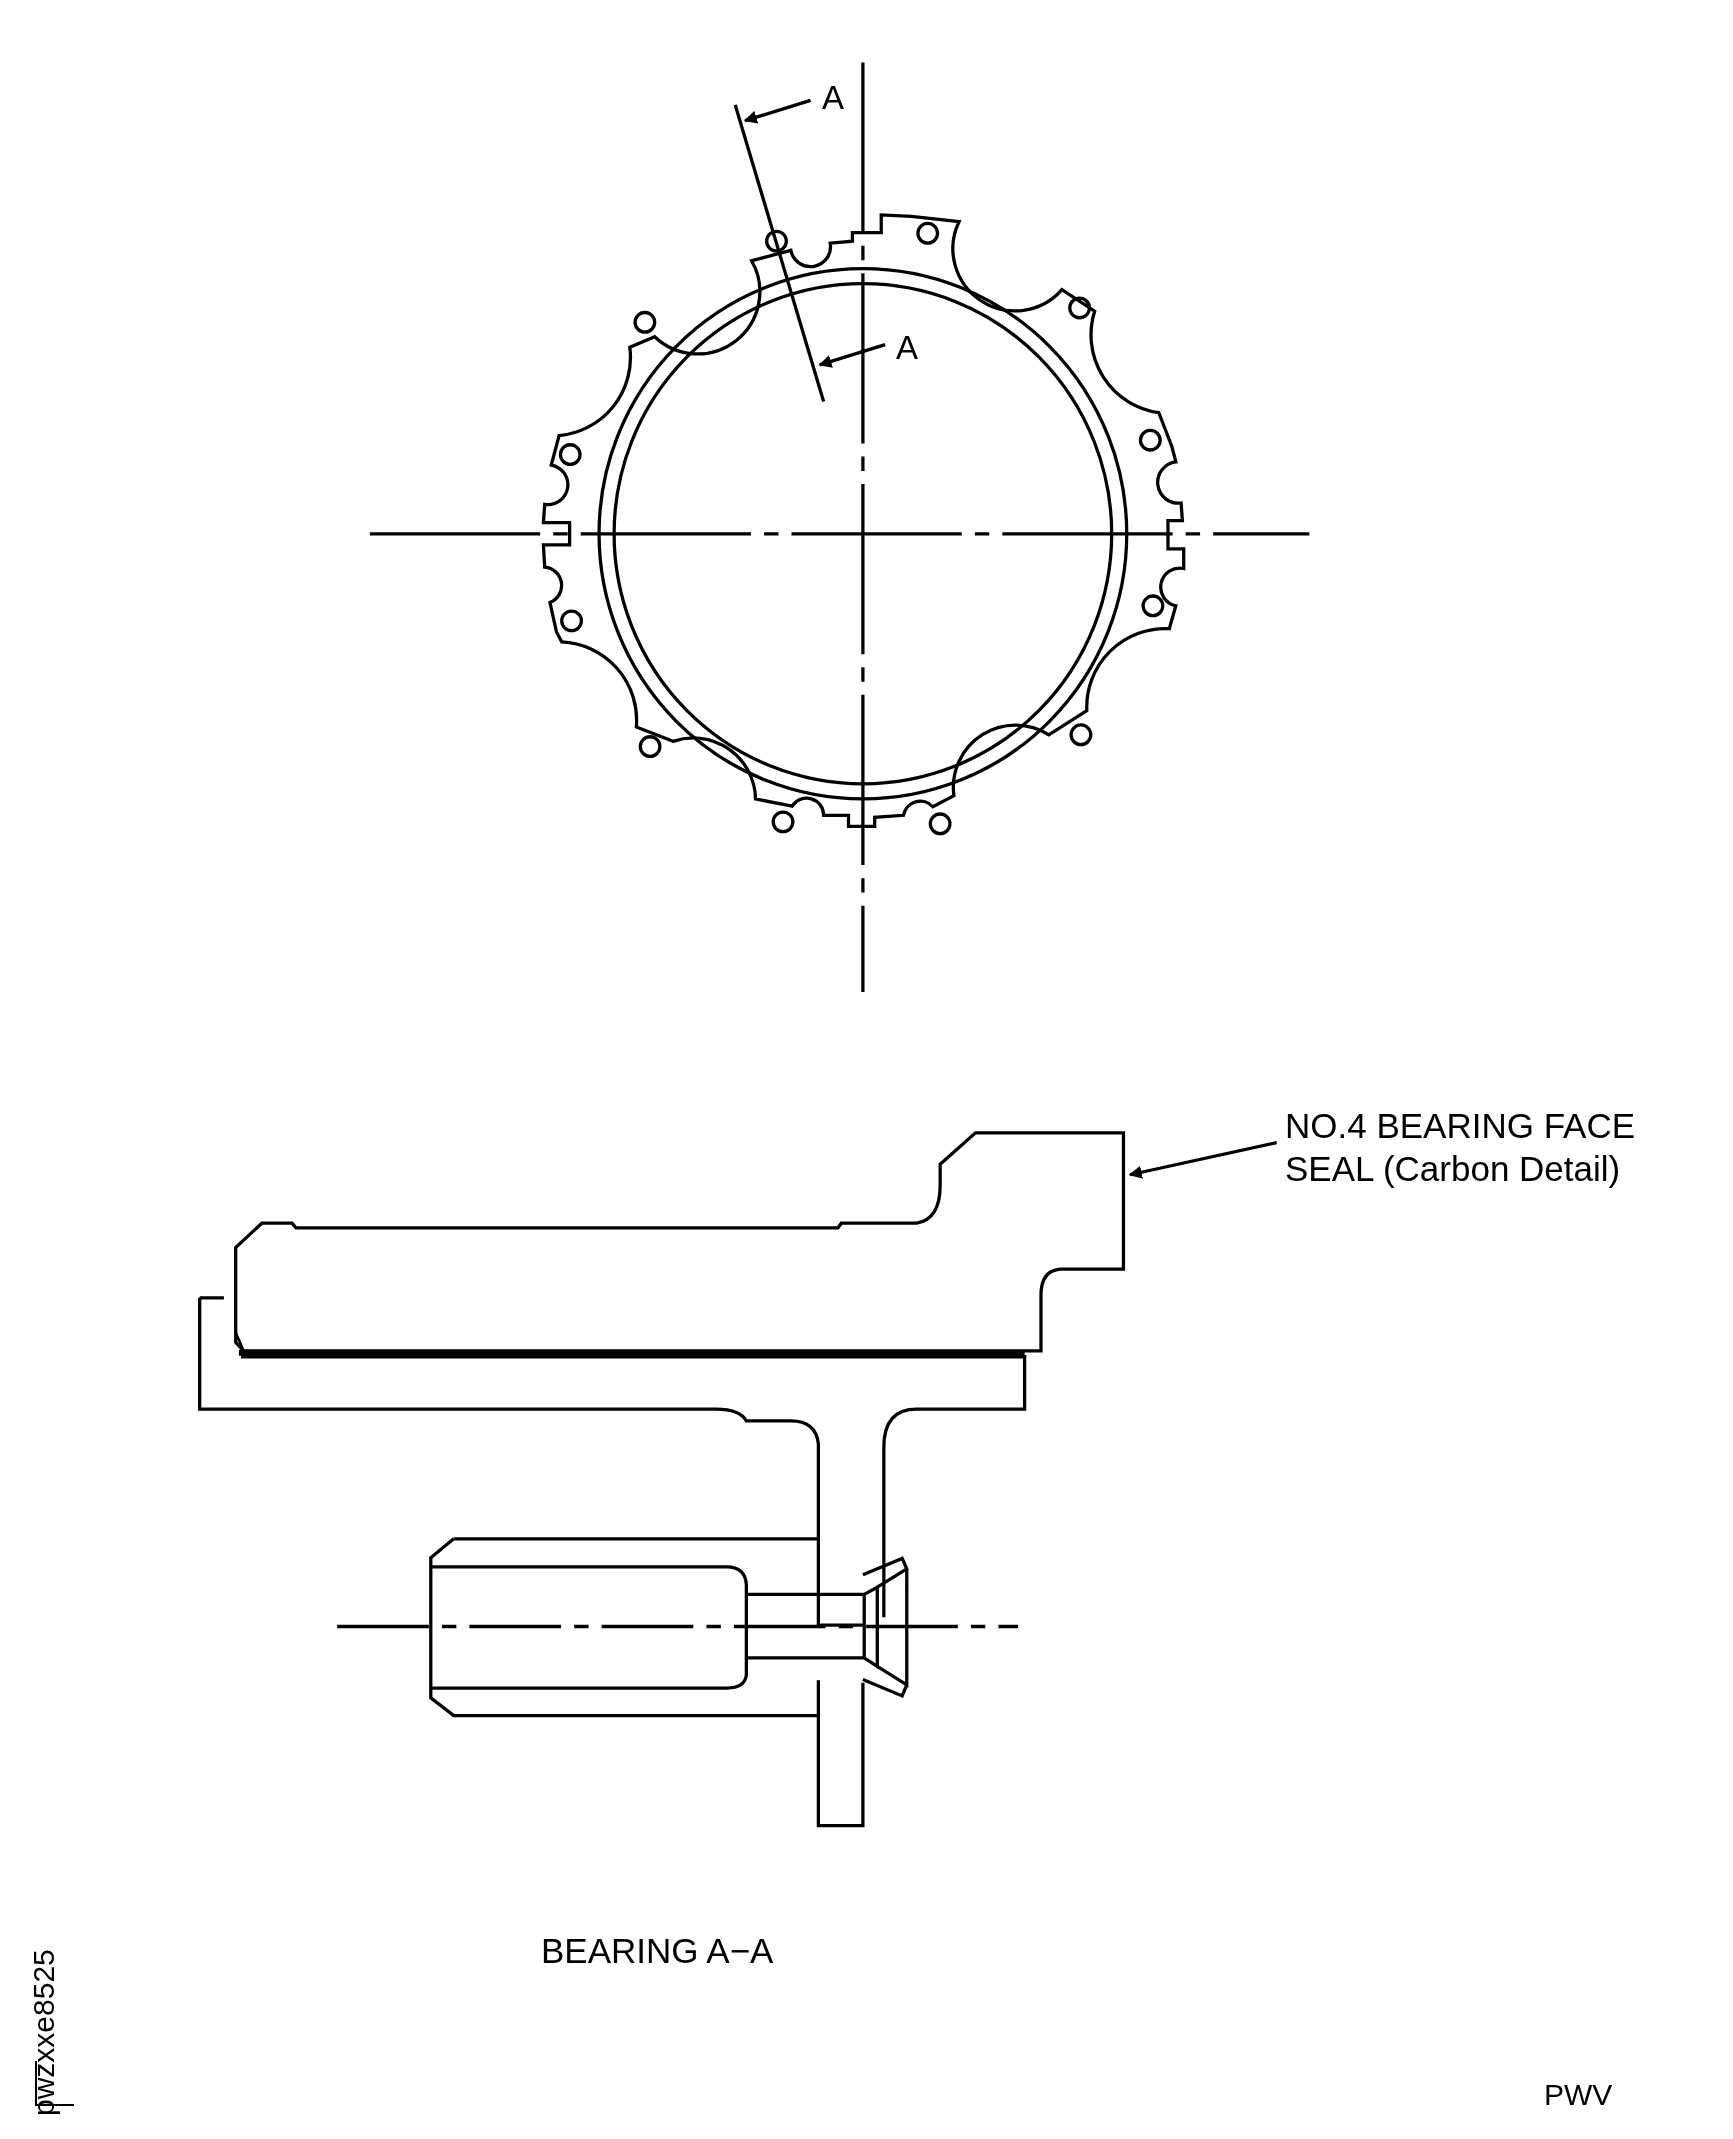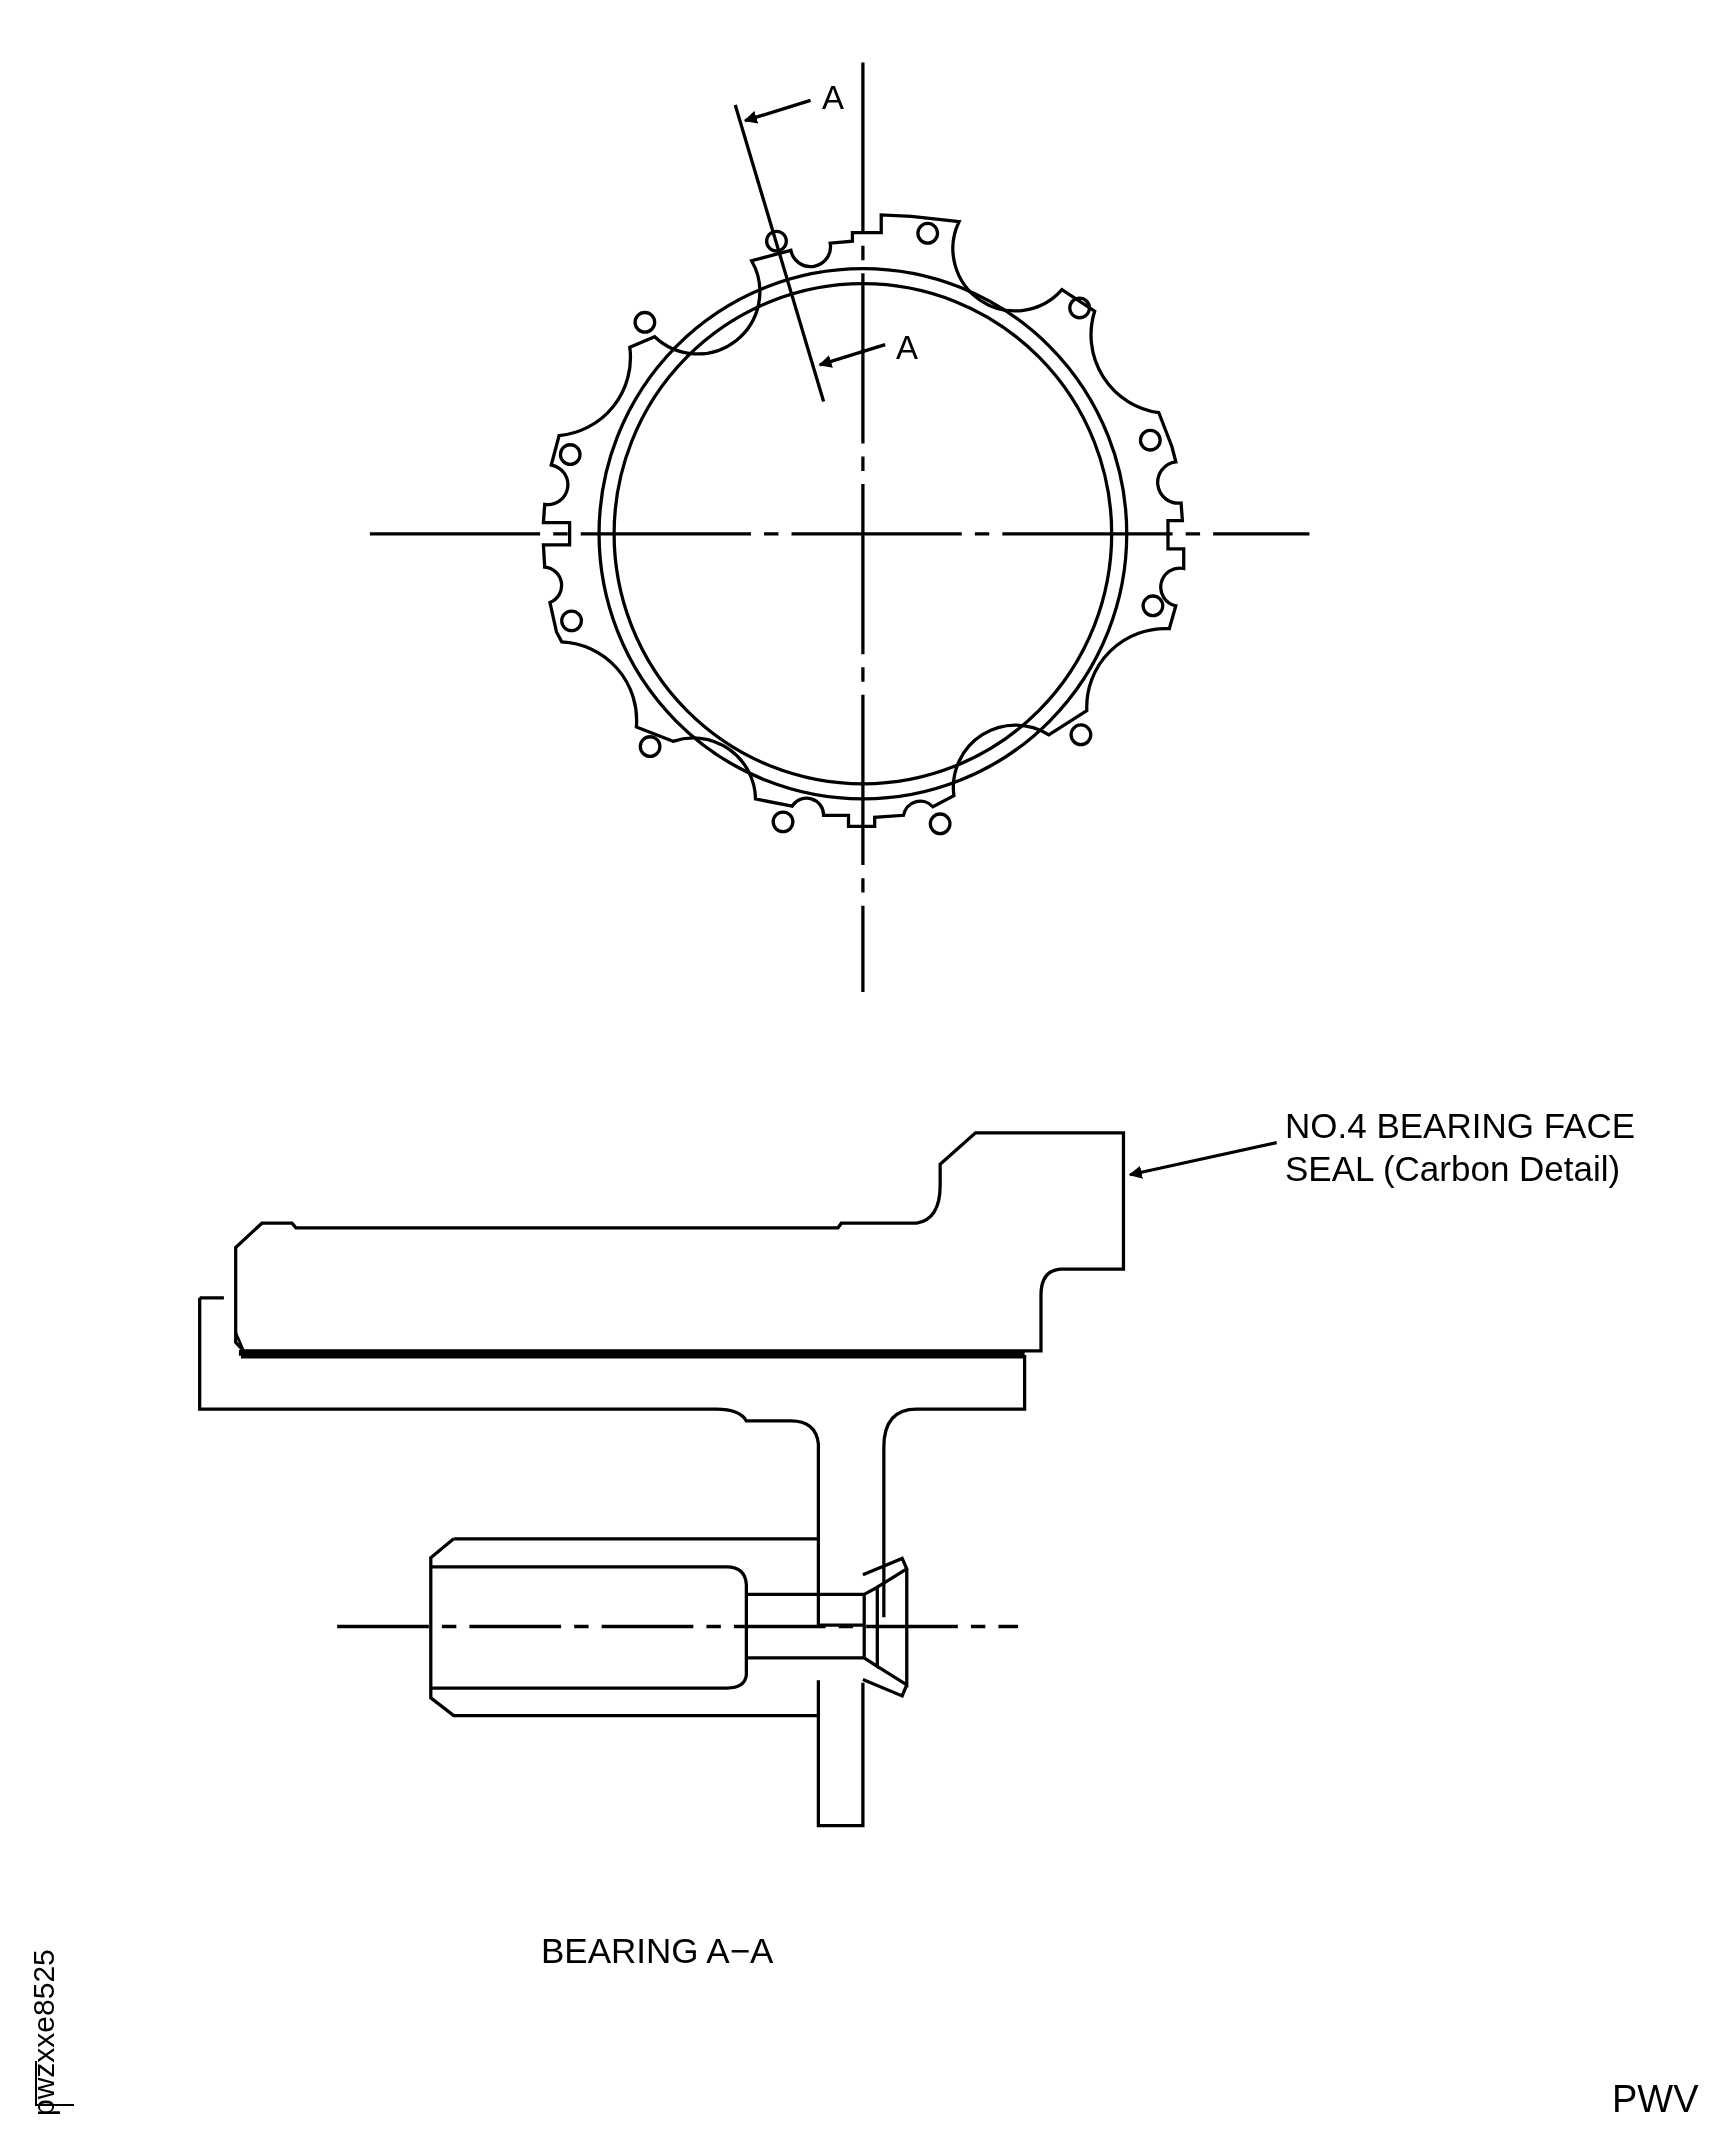--- a/index.html
+++ b/index.html
@@ -1,21 +1,21 @@
 <!DOCTYPE html>
 <html style="font-size:10.5px"><head>
 <meta charset="utf-8">
 <style>
   html, body { margin: 0; padding: 0; background: #ffffff; }
   body { width: 1733px; height: 2140px; position: relative; overflow: hidden; font-family: "Liberation Sans", sans-serif; color: #000; }
   #drawing { position: absolute; left: 0; top: 0; width: 1733px; height: 2140px; }
   .txt { position: absolute; font-family: "Liberation Sans", sans-serif; color: #000; white-space: nowrap; line-height: 1; }
   .callout { left: 1285px; top: 1091px; font-size: 35px; line-height: 43px; margin-top: 13px; }
   .section-title { left: 541px; top: 1933px; font-size: 35px; }
-  .sheet-code { left: 1612px; top: 2080px; font-size: 38px; }
+  .sheet-code { left: 1544px; top: 2080px; font-size: 30px; }
   .img-id { left: 29px; top: 2116px; font-size: 30px; transform-origin: 0 0; transform: rotate(-90deg); }
   .img-id-bracket { position: absolute; left: 35px; top: 2061px; width: 37px; height: 43px; border-left: 2.6px solid #000; border-bottom: 2.6px solid #000; }
   .cut-label { font-size: 33px; }
 </style>
 </head>
 <body>
 
 <svg id="drawing" viewBox="0 0 2647 3268" xmlns="http://www.w3.org/2000/svg">
   <defs>
     <marker id="arrowhead" viewBox="0 0 20 20" refX="18" refY="10" markerWidth="20" markerHeight="20" orient="auto-start-reverse" markerUnits="userSpaceOnUse">

